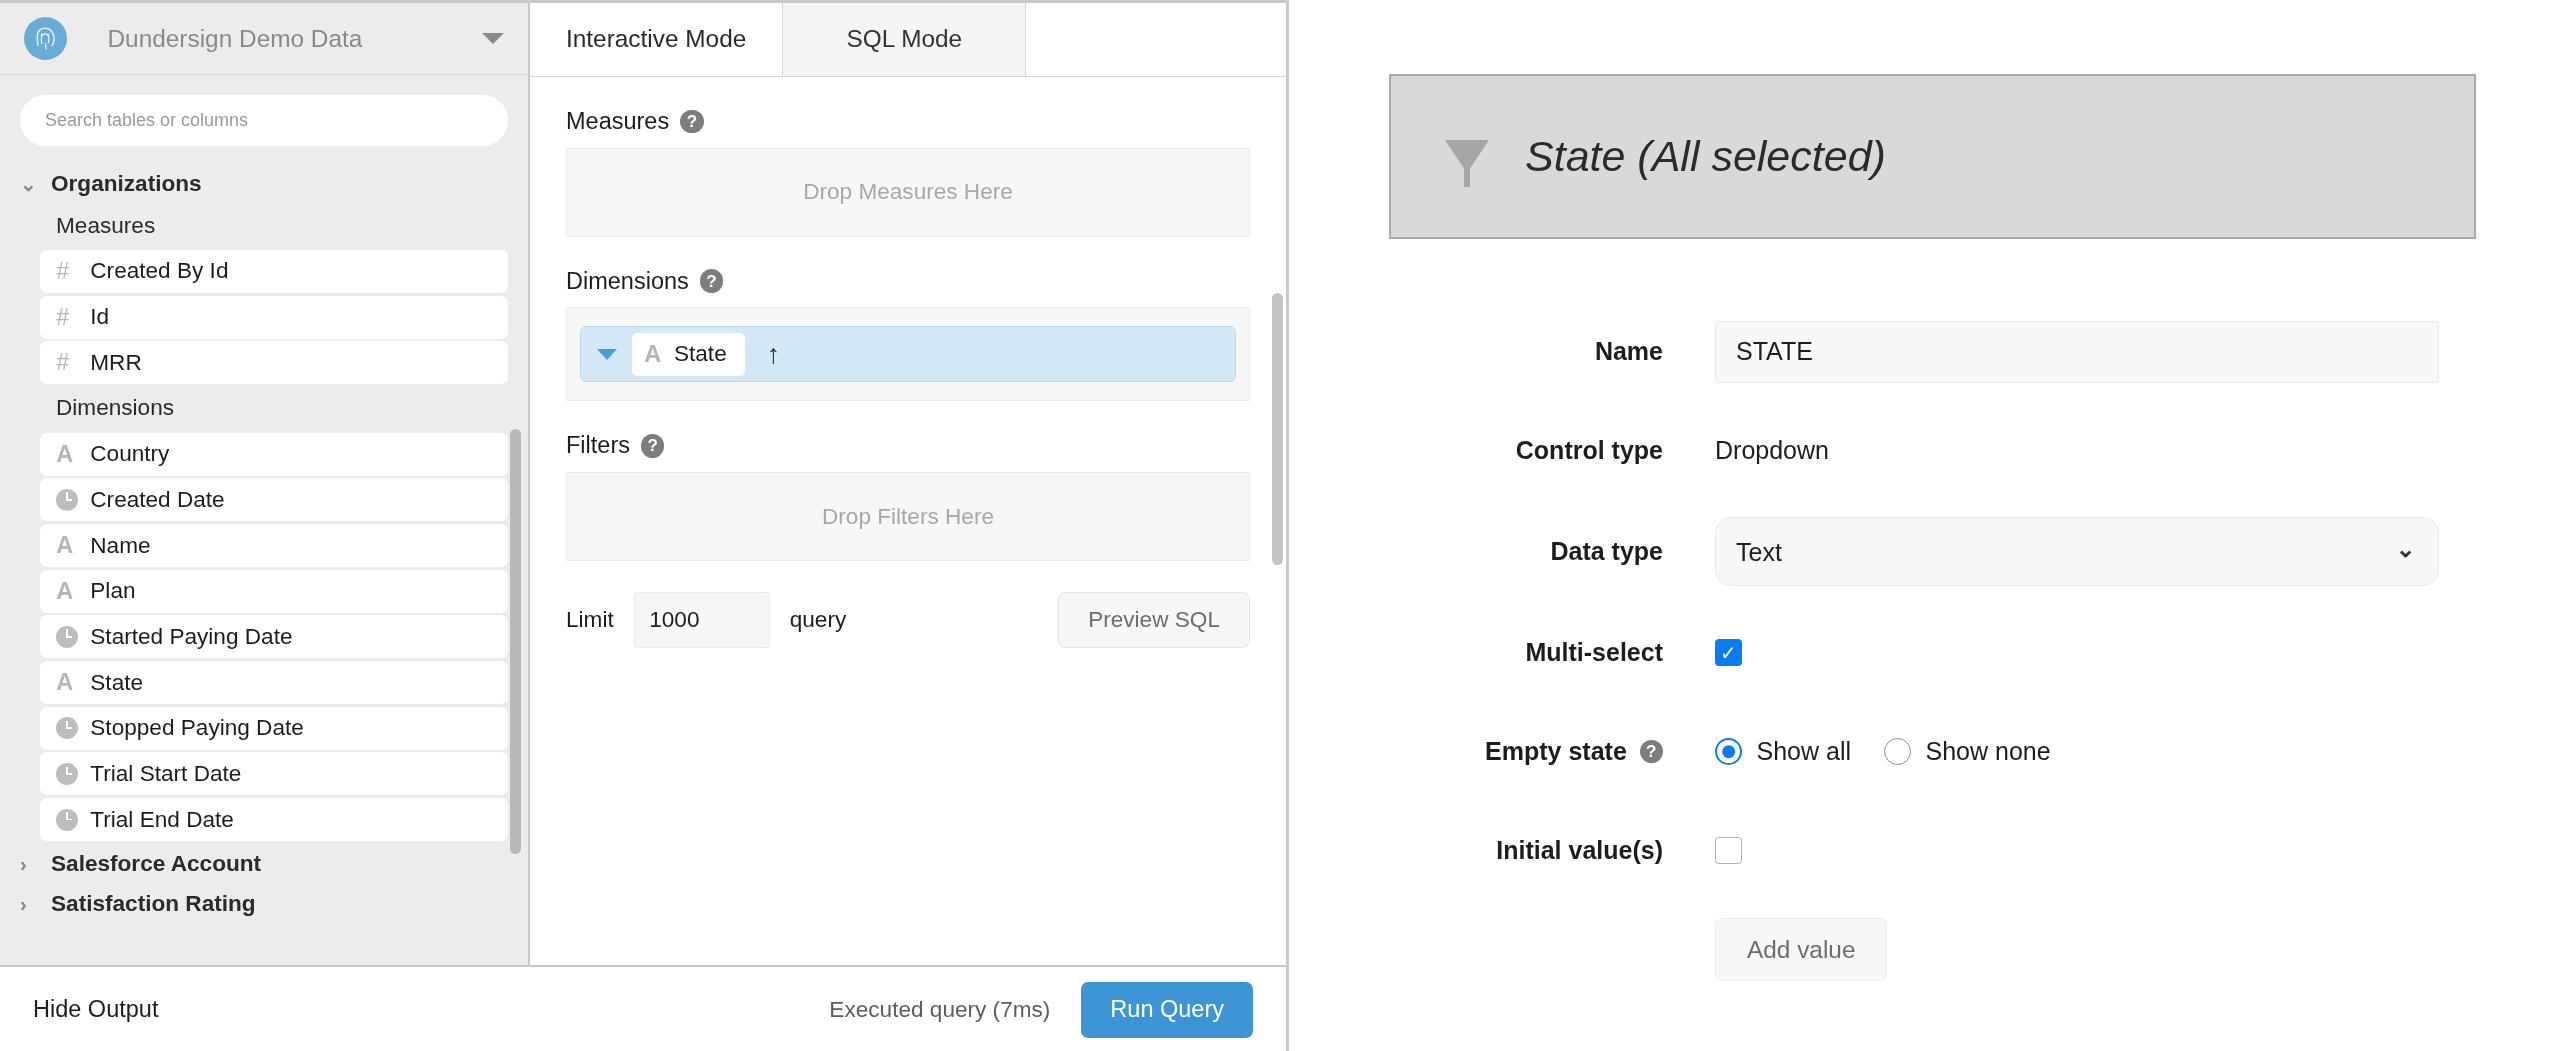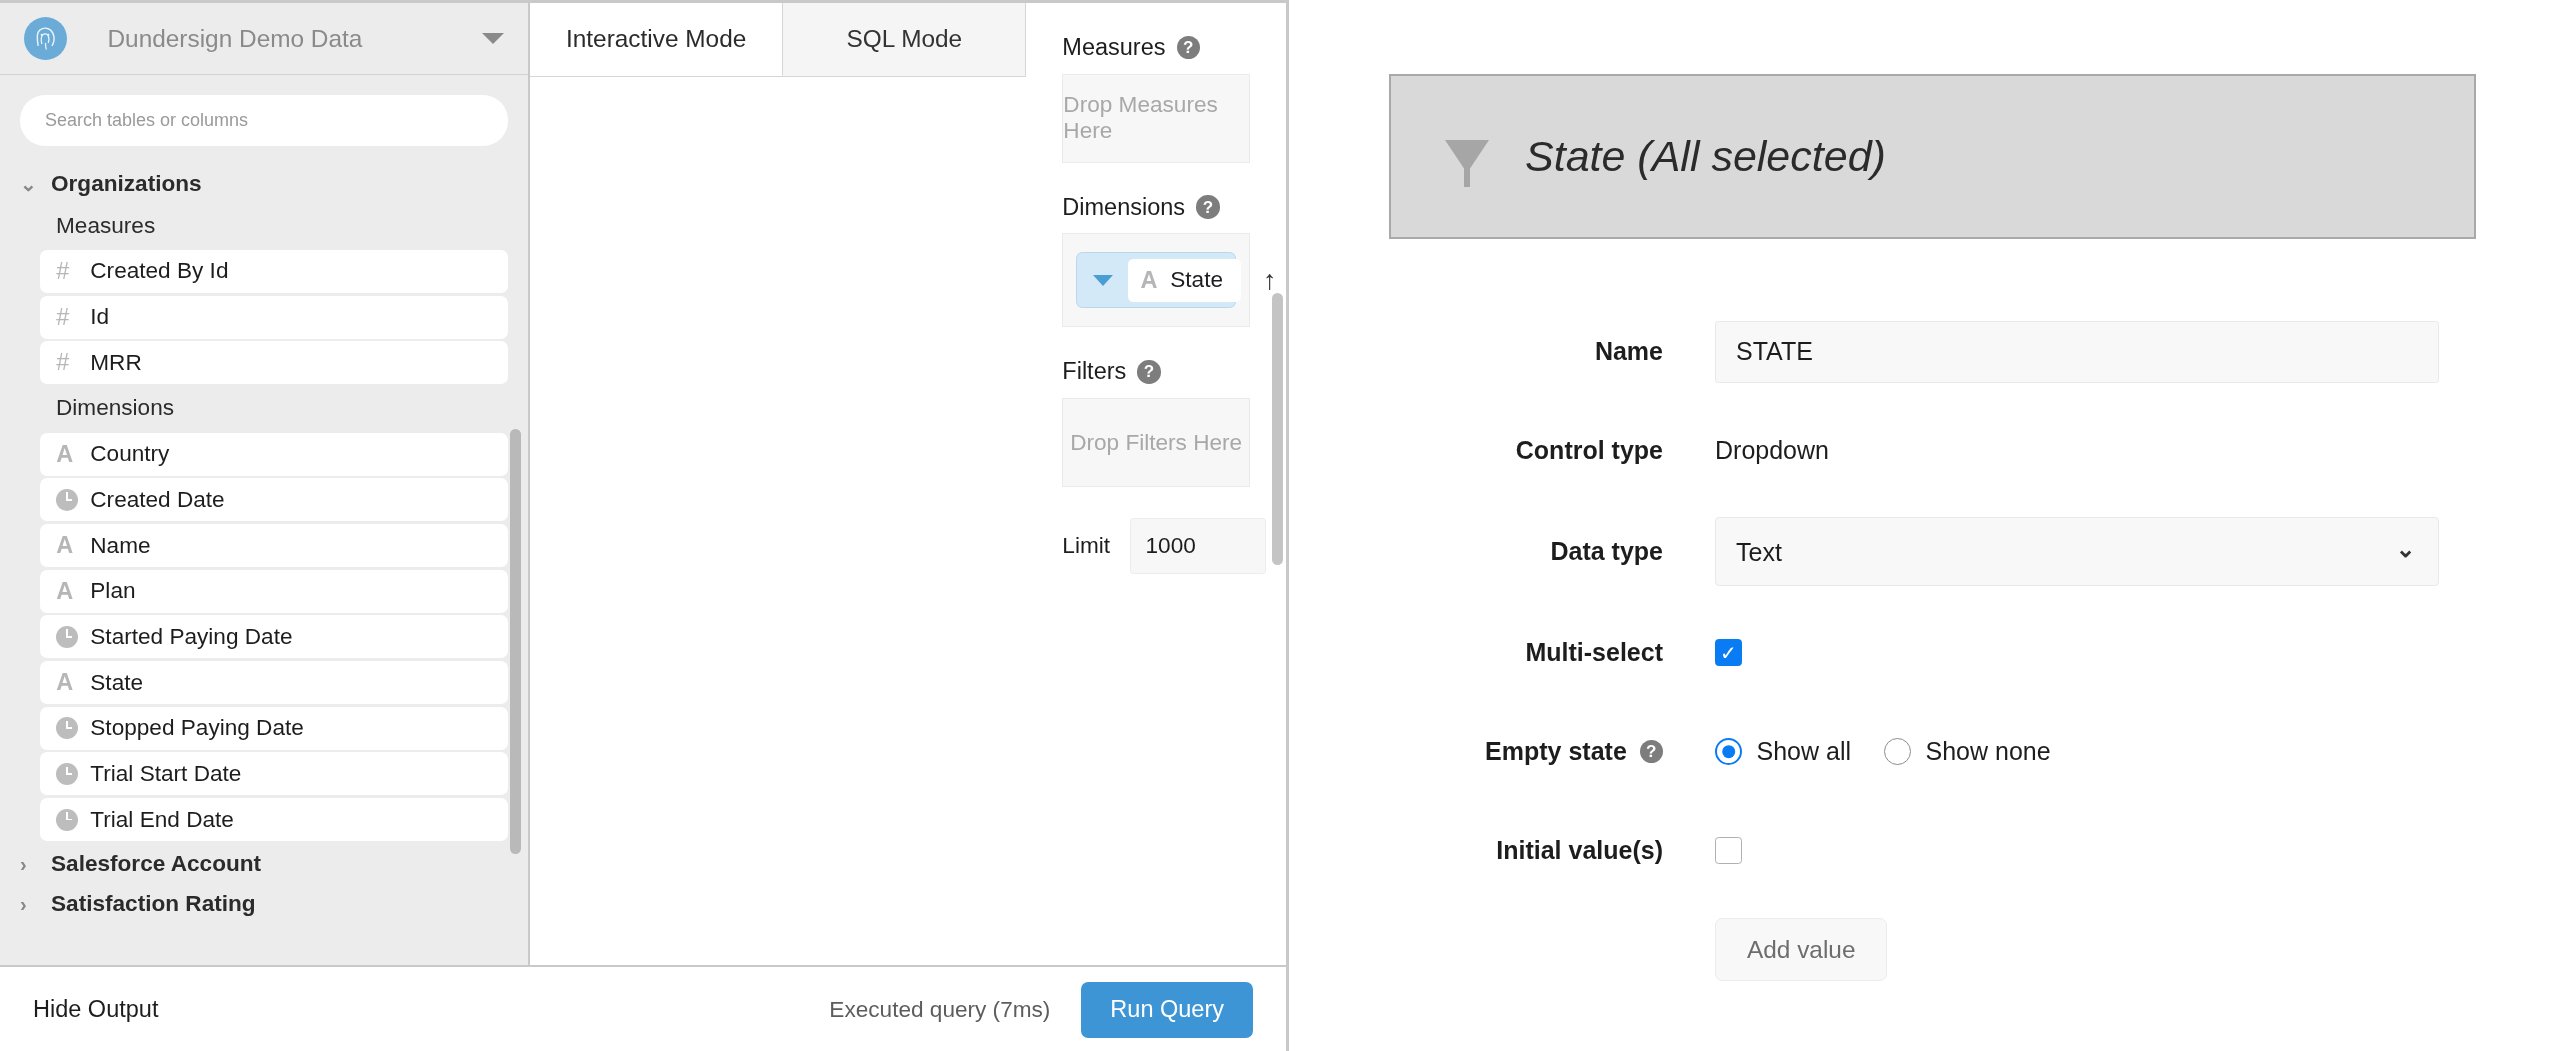--- a/index.html
+++ b/index.html
@@ -174,21 +174,21 @@
     height: 425px;
     background: #b9b9b9;
     border-radius: 5.4px;
   }
 
   
   .builder {
     flex: 1;
     background: #ffffff;
     display: flex;
-    flex-direction: row;
+    flex-direction: column;
     min-width: 0;
     position: relative;
   }
   .tabs {
     display: flex;
     height: 74px;
     background: #ffffff;
     flex-shrink: 0;
     border-bottom: 1.8px solid #d6d6d6;
   }
@@ -436,21 +436,21 @@
     font-family: "Liberation Sans", sans-serif;
     outline: none;
   }
   .static-value { font-size: 25px; color: #1d1d1d; }
 
   .select-input {
     width: 724px;
     height: 69px;
     background: #f8f8f8;
     border: 1.8px solid #e9e9e9;
-    border-radius: 4px;
+    border-radius: 16px;
     font-size: 25px;
     color: #1d1d1d;
     padding: 0 20px;
     font-family: "Liberation Sans", sans-serif;
     appearance: none;
     outline: none;
   }
   .select-wrap { position: relative; width: 724px; }
   .select-chev {
     position: absolute;

